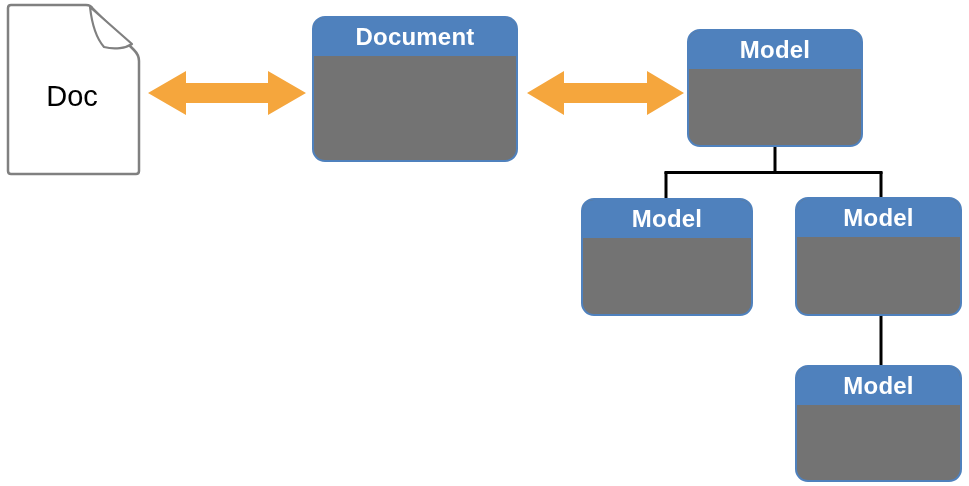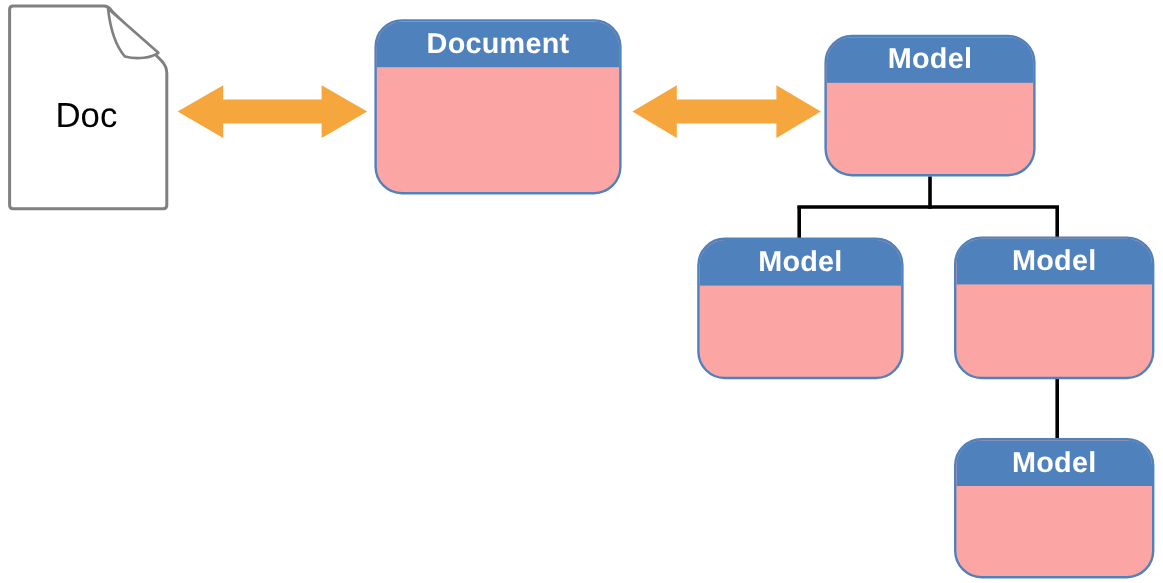--- a/index.html
+++ b/index.html
@@ -8,22 +8,22 @@
     width:969px;height:486px;
     background:var(--background,#fff);
     font-family:"Liberation Sans",sans-serif;
     overflow:hidden;
   }
   .layer{position:absolute;left:0;top:0;}
   .node{
     position:absolute;
     box-sizing:border-box;
     border:2.5px solid var(--box-blue);
-    border-radius:23px;
-    background:#fca5a5;
+    border-radius:13px;
+    background:#737373;
     overflow:hidden;
     text-align:center;
   }
   .node-header{
     height:38px;
     background:var(--box-blue);
     color:var(--title-white);
     font-weight:bold;
     font-size:24px;
     display:flex;

